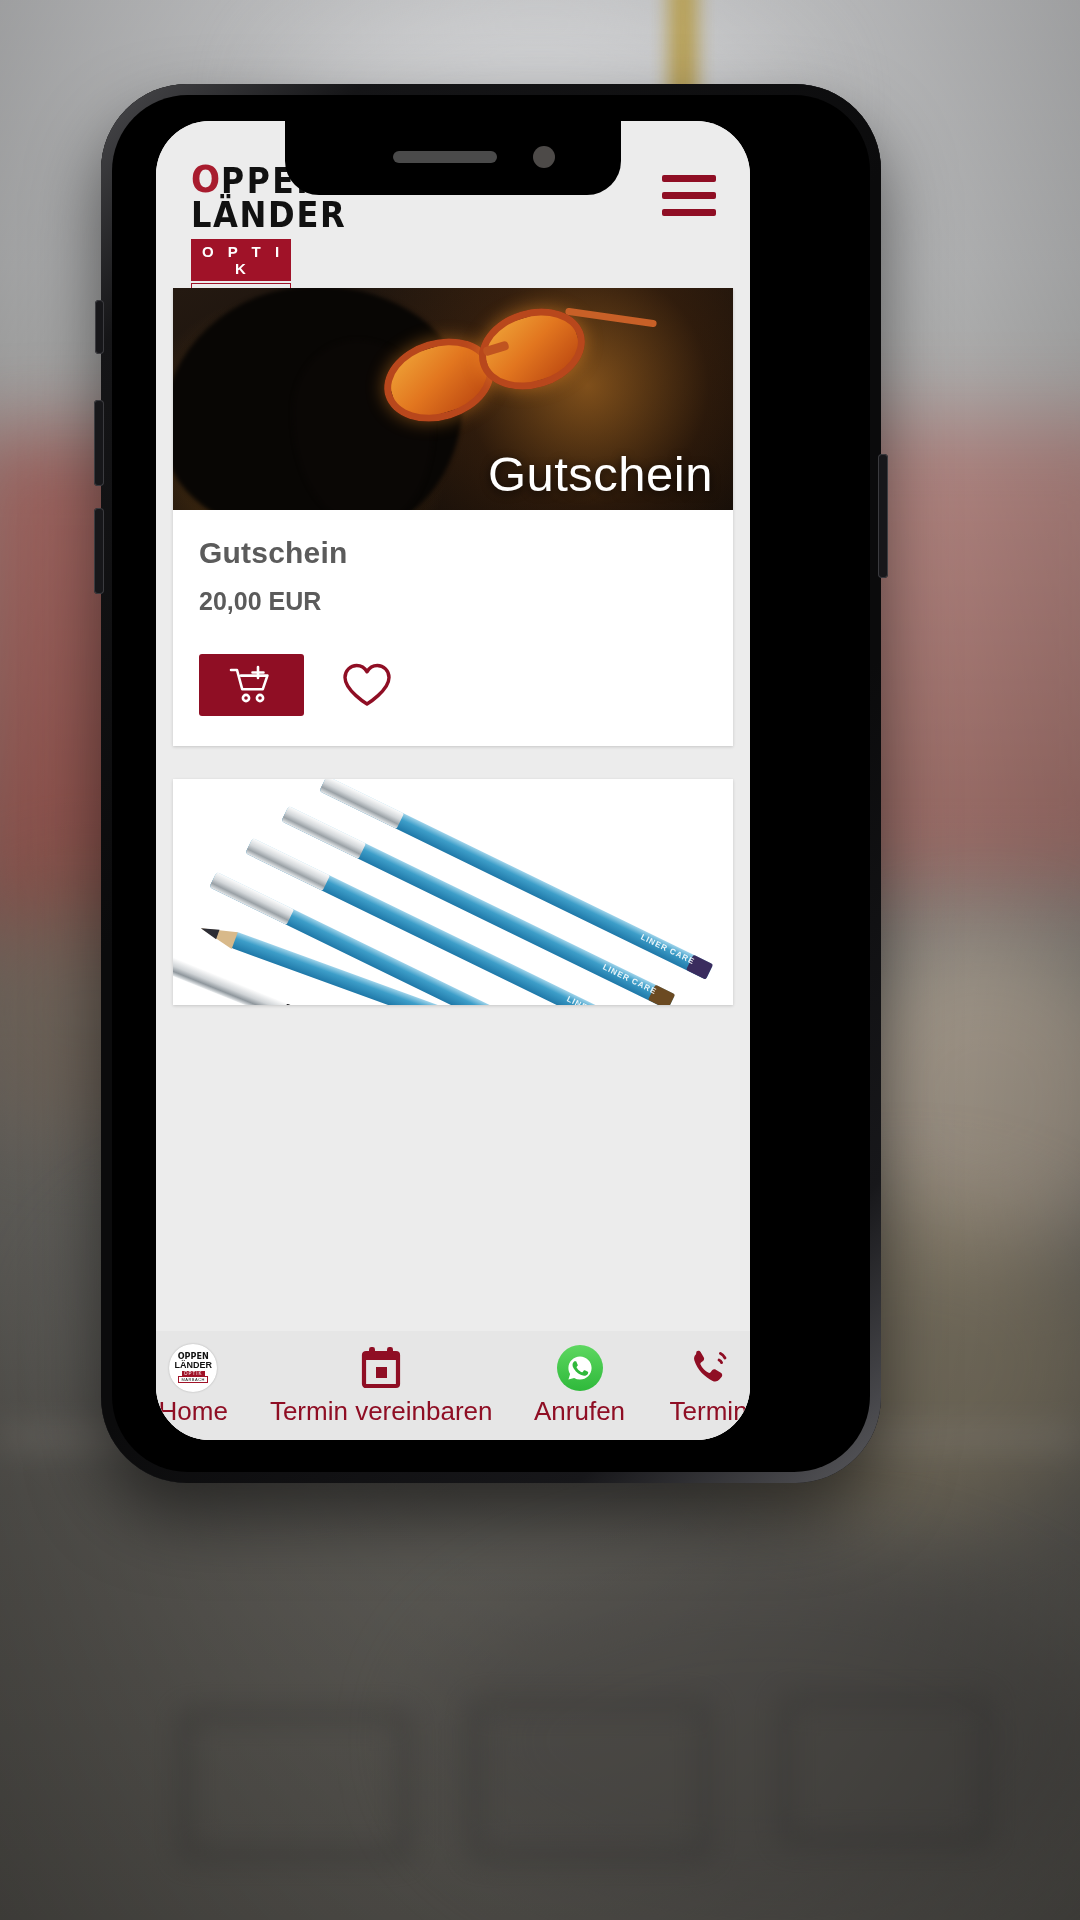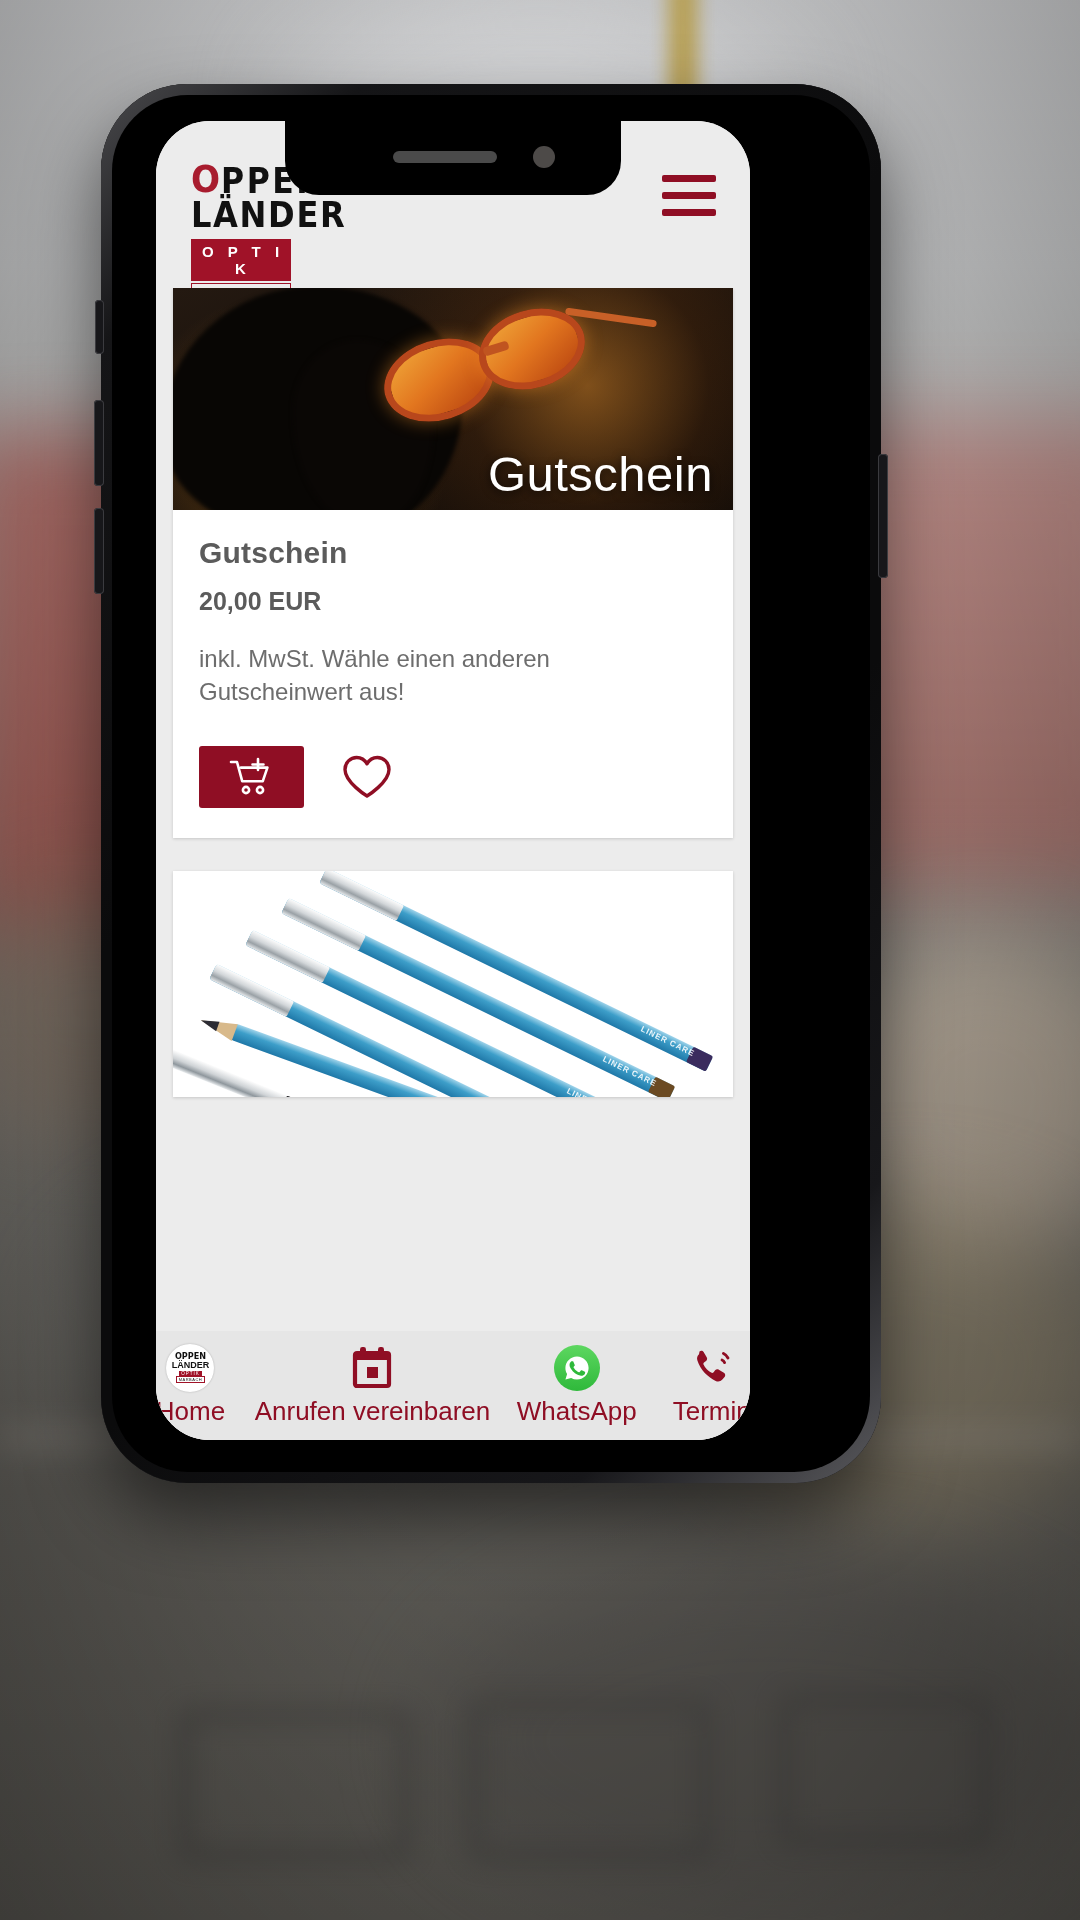--- a/index.html
+++ b/index.html
@@ -311,21 +311,20 @@
             <div class="glass glass-l"></div>
             <div class="glass glass-r"></div>
             <div class="glass-bridge"></div>
             <div class="glass-arm"></div>
             <div class="hero-caption">Gutschein</div>
           </div>
 
           <div class="card-body">
             <div class="prod-title">Gutschein</div>
             <div class="prod-price">20,00 EUR</div>
-            <div class="prod-desc">inkl. MwSt. Wähle einen anderen Gutscheinwert aus!</div>
 
             <div class="actions">
               <button class="cart-btn">
                 <svg width="46" height="40" viewBox="0 0 46 40">
                   <g fill="none" stroke="#fff" stroke-width="2.6" stroke-linecap="round" stroke-linejoin="round">
                     <path d="M2 5 h6 l5.2 19.2 h20.6 l4.6 -13.6 H12"></path>
                     <circle cx="17" cy="33" r="3.1"></circle>
                     <circle cx="31" cy="33" r="3.1"></circle>
                     <path d="M29 2 v11 M23.5 7.5 h11"></path>
                   </g>
@@ -393,33 +392,33 @@
         <div class="nav-item">
           <div class="nav-icon">
             <svg width="42" height="44" viewBox="0 0 42 44">
               <rect x="4" y="7" width="34" height="33" rx="2" fill="none" stroke="#8f0e24" stroke-width="4.2"></rect>
               <rect x="4" y="7" width="34" height="7" fill="#8f0e24"></rect>
               <rect x="9" y="1" width="6" height="9" rx="2.4" fill="#8f0e24"></rect>
               <rect x="27" y="1" width="6" height="9" rx="2.4" fill="#8f0e24"></rect>
               <rect x="16" y="21" width="11" height="11" fill="#8f0e24"></rect>
             </svg>
           </div>
-          <div class="nav-label">Anrufen vereinbaren</div>
+          <div class="nav-label">Termin vereinbaren</div>
         </div>
 
         <div class="nav-item">
           <div class="nav-icon">
             <div class="wa-circle">
               <svg width="28" height="28" viewBox="0 0 28 28">
                 <path d="M14 2.4 C7.6 2.4 2.4 7.6 2.4 14 c0 2.2 .63 4.3 1.72 6.05 L2.4 25.6 l5.73 -1.66 A11.5 11.5 0 0 0 14 25.6 C20.4 25.6 25.6 20.4 25.6 14 S20.4 2.4 14 2.4 Z" fill="#fff"></path>
                 <path d="M10.2 8.3 c-.35 -.78 -.72 -.8 -1.05 -.81 l-.9 -.01 c-.31 0 -.82 .12 -1.25 .59 -.43 .47 -1.64 1.6 -1.64 3.9 s1.68 4.53 1.91 4.84 c.23 .31 3.24 5.2 8.02 7.08 3.97 1.56 4.78 1.25 5.64 1.17 .86 -.08 2.77 -1.13 3.16 -2.23 .39 -1.09 .39 -2.03 .27 -2.23 -.12 -.19 -.43 -.31 -.9 -.55 -.47 -.23 -2.77 -1.37 -3.2 -1.52 -.43 -.16 -.74 -.23 -1.05 .23 -.31 .47 -1.21 1.52 -1.48 1.83 -.27 .31 -.55 .35 -1.01 .12 -.47 -.23 -1.98 -.73 -3.77 -2.33 -1.39 -1.24 -2.33 -2.78 -2.6 -3.25 -.27 -.47 -.03 -.72 .21 -.95 .21 -.21 .47 -.55 .7 -.82 .23 -.27 .31 -.47 .47 -.78 .16 -.31 .08 -.59 -.04 -.82 -.12 -.23 -1.03 -2.54 -1.49 -3.46 Z" fill="#2fb93b" transform="scale(.82) translate(2.6,1.4)"></path>
               </svg>
             </div>
           </div>
-          <div class="nav-label">WhatsApp</div>
+          <div class="nav-label">Anrufen</div>
         </div>
 
         <div class="nav-item">
           <div class="nav-icon">
             <svg width="46" height="44" viewBox="0 0 46 44">
               <path d="M10.5 5.5 c1.4 -1.2 3.2 -.9 4.1 .6 l3.1 5.1 c.8 1.3 .5 2.9 -.7 3.8 l-2 1.5 c-.6 .45 -.8 1.25 -.5 1.95 1.6 3.6 4.5 6.6 8.1 8.3 .7 .3 1.5 .1 2 -.5 l1.5 -1.9 c.9 -1.15 2.5 -1.45 3.75 -.7 l5 3.05 c1.5 .9 1.85 2.9 .7 4.25 l-2.2 2.6 c-1.5 1.8 -4 2.45 -6.2 1.6 C18.6 31.2 11.6 24.2 8.4 14.6 7.6 12.3 8.3 9.8 10 8.3 Z" fill="#8f0e24"></path>
               <path d="M34.5 7.5 a9 9 0 0 1 4.4 4.4" fill="none" stroke="#8f0e24" stroke-width="3" stroke-linecap="round"></path>
               <path d="M33 14 a5.2 5.2 0 0 1 2.6 2.6" fill="none" stroke="#8f0e24" stroke-width="2.8" stroke-linecap="round"></path>
             </svg>
           </div>

